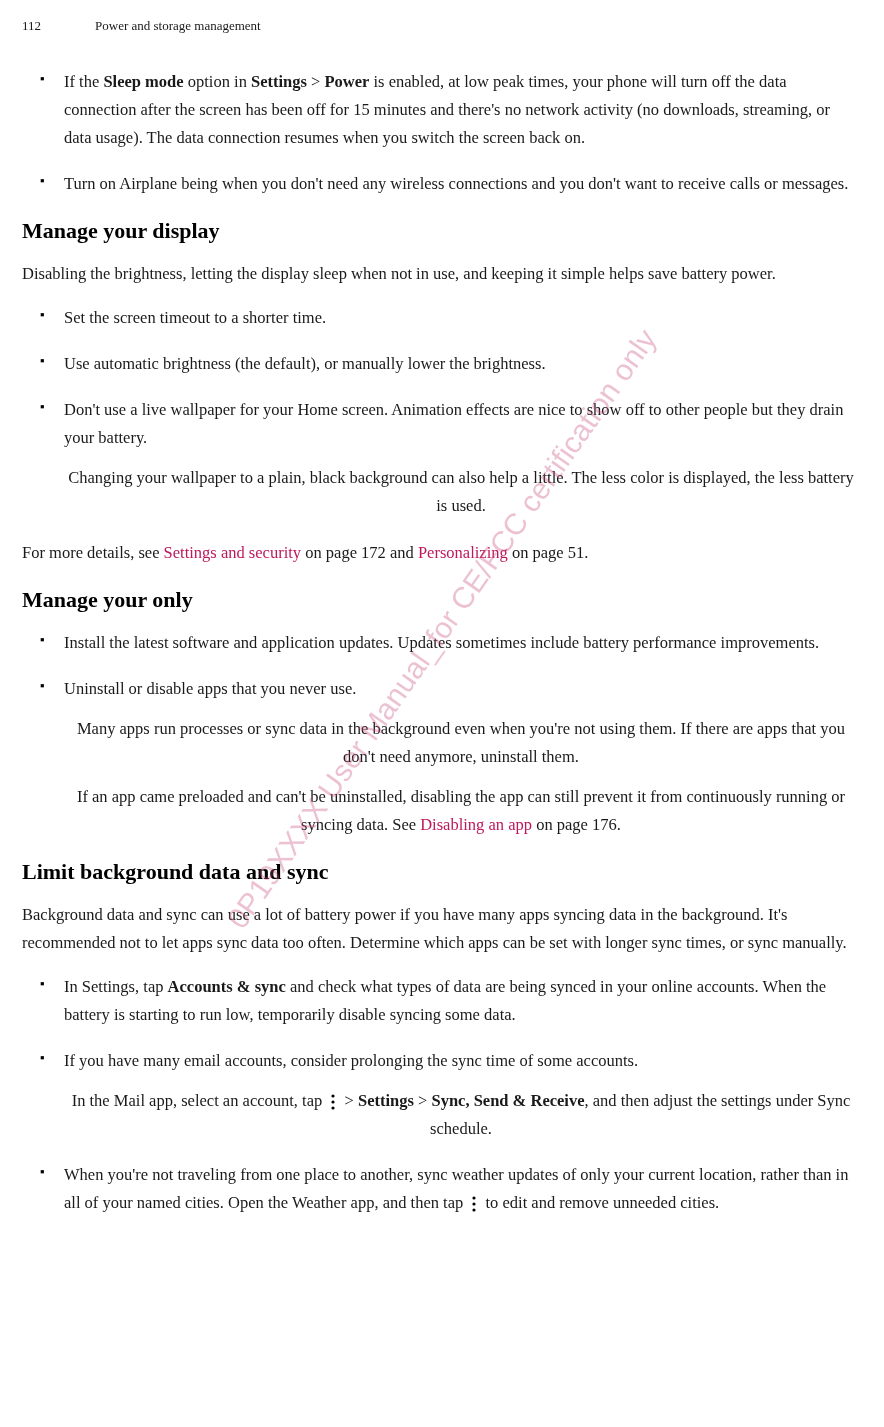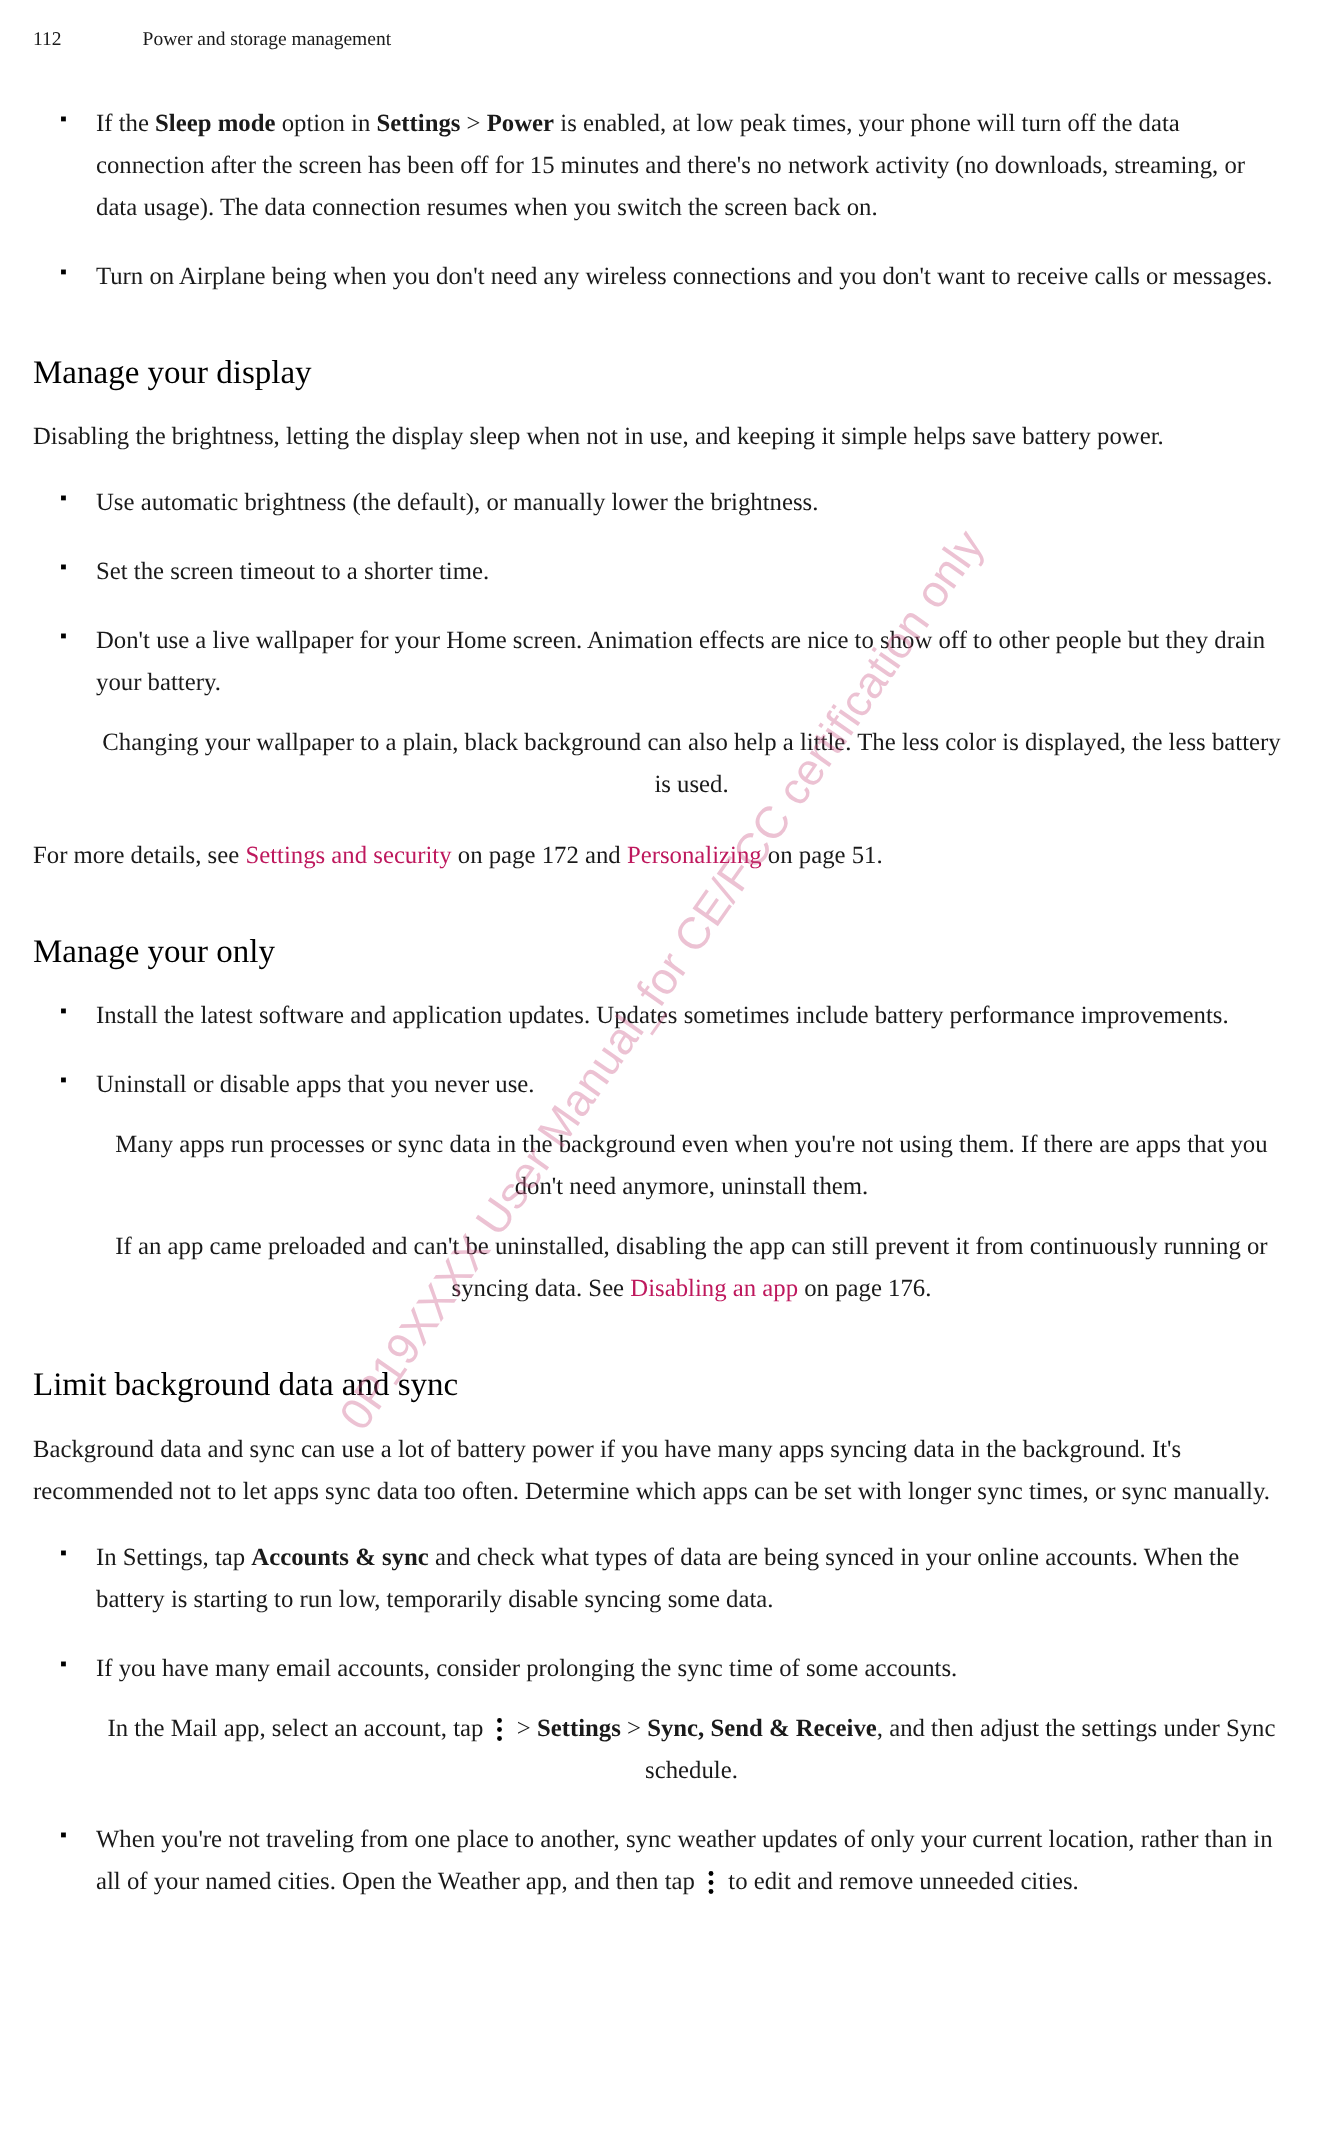--- a/index.html
+++ b/index.html
@@ -54,22 +54,22 @@
       color: #000;
     }
     .sub-para {
       margin-top: 12px;
       font-size: 16.5px;
       line-height: 1.7;
       text-align: center;
     }
     h2.section-title {
       font-size: 22px;
-      font-weight: normal;
-      margin-top: 37px;
+      font-weight: bold;
+      margin-top: 20px;
       margin-bottom: 16px;
       color: #000;
     }
     .para {
       font-size: 16.5px;
       line-height: 1.7;
       margin-bottom: 16px;
     }
     .link {
       color: #be185d;
@@ -115,22 +115,22 @@
   </div>
 
   <div id="content">
       <ul class="bullet-list">
         <li class="bullet-item"><span>If the <span class="bold">Sleep mode</span> option in <span class="bold">Settings</span> &gt; <span class="bold">Power</span> is enabled, at low peak times, your phone will turn off the data connection after the screen has been off for 15 minutes and there's no network activity (no downloads, streaming, or data usage). The data connection resumes when you switch the screen back on.</span></li>
         <li class="bullet-item"><span>Turn on Airplane being when you don't need any wireless connections and you don't want to receive calls or messages.</span></li>
       </ul>
       <h2 class="section-title">Manage your display</h2>
       <p class="para">Disabling the brightness, letting the display sleep when not in use, and keeping it simple helps save battery power.</p>
       <ul class="bullet-list">
+        <li class="bullet-item"><span>Set the screen timeout to a shorter time.</span></li>
         <li class="bullet-item"><span>Use automatic brightness (the default), or manually lower the brightness.</span></li>
-        <li class="bullet-item"><span>Set the screen timeout to a shorter time.</span></li>
         <li class="bullet-item"><span>Don't use a live wallpaper for your Home screen. Animation effects are nice to show off to other people but they drain your battery.</span><p class="sub-para">Changing your wallpaper to a plain, black background can also help a little. The less color is displayed, the less battery is used.</p></li>
       </ul>
       <p class="para">For more details, see <span class="link">Settings and security</span> on page 172 and <span class="link">Personalizing</span> on page 51.</p>
       <h2 class="section-title">Manage your only</h2>
       <ul class="bullet-list">
         <li class="bullet-item"><span>Install the latest software and application updates. Updates sometimes include battery performance improvements.</span></li>
         <li class="bullet-item"><span>Uninstall or disable apps that you never use.</span><p class="sub-para">Many apps run processes or sync data in the background even when you're not using them. If there are apps that you don't need anymore, uninstall them.</p><p class="sub-para">If an app came preloaded and can't be uninstalled, disabling the app can still prevent it from continuously running or syncing data. See <span class="link">Disabling an app</span> on page 176.</p></li>
       </ul>
       <h2 class="section-title">Limit background data and sync</h2>
       <p class="para">Background data and sync can use a lot of battery power if you have many apps syncing data in the background. It's recommended not to let apps sync data too often. Determine which apps can be set with longer sync times, or sync manually.</p>

